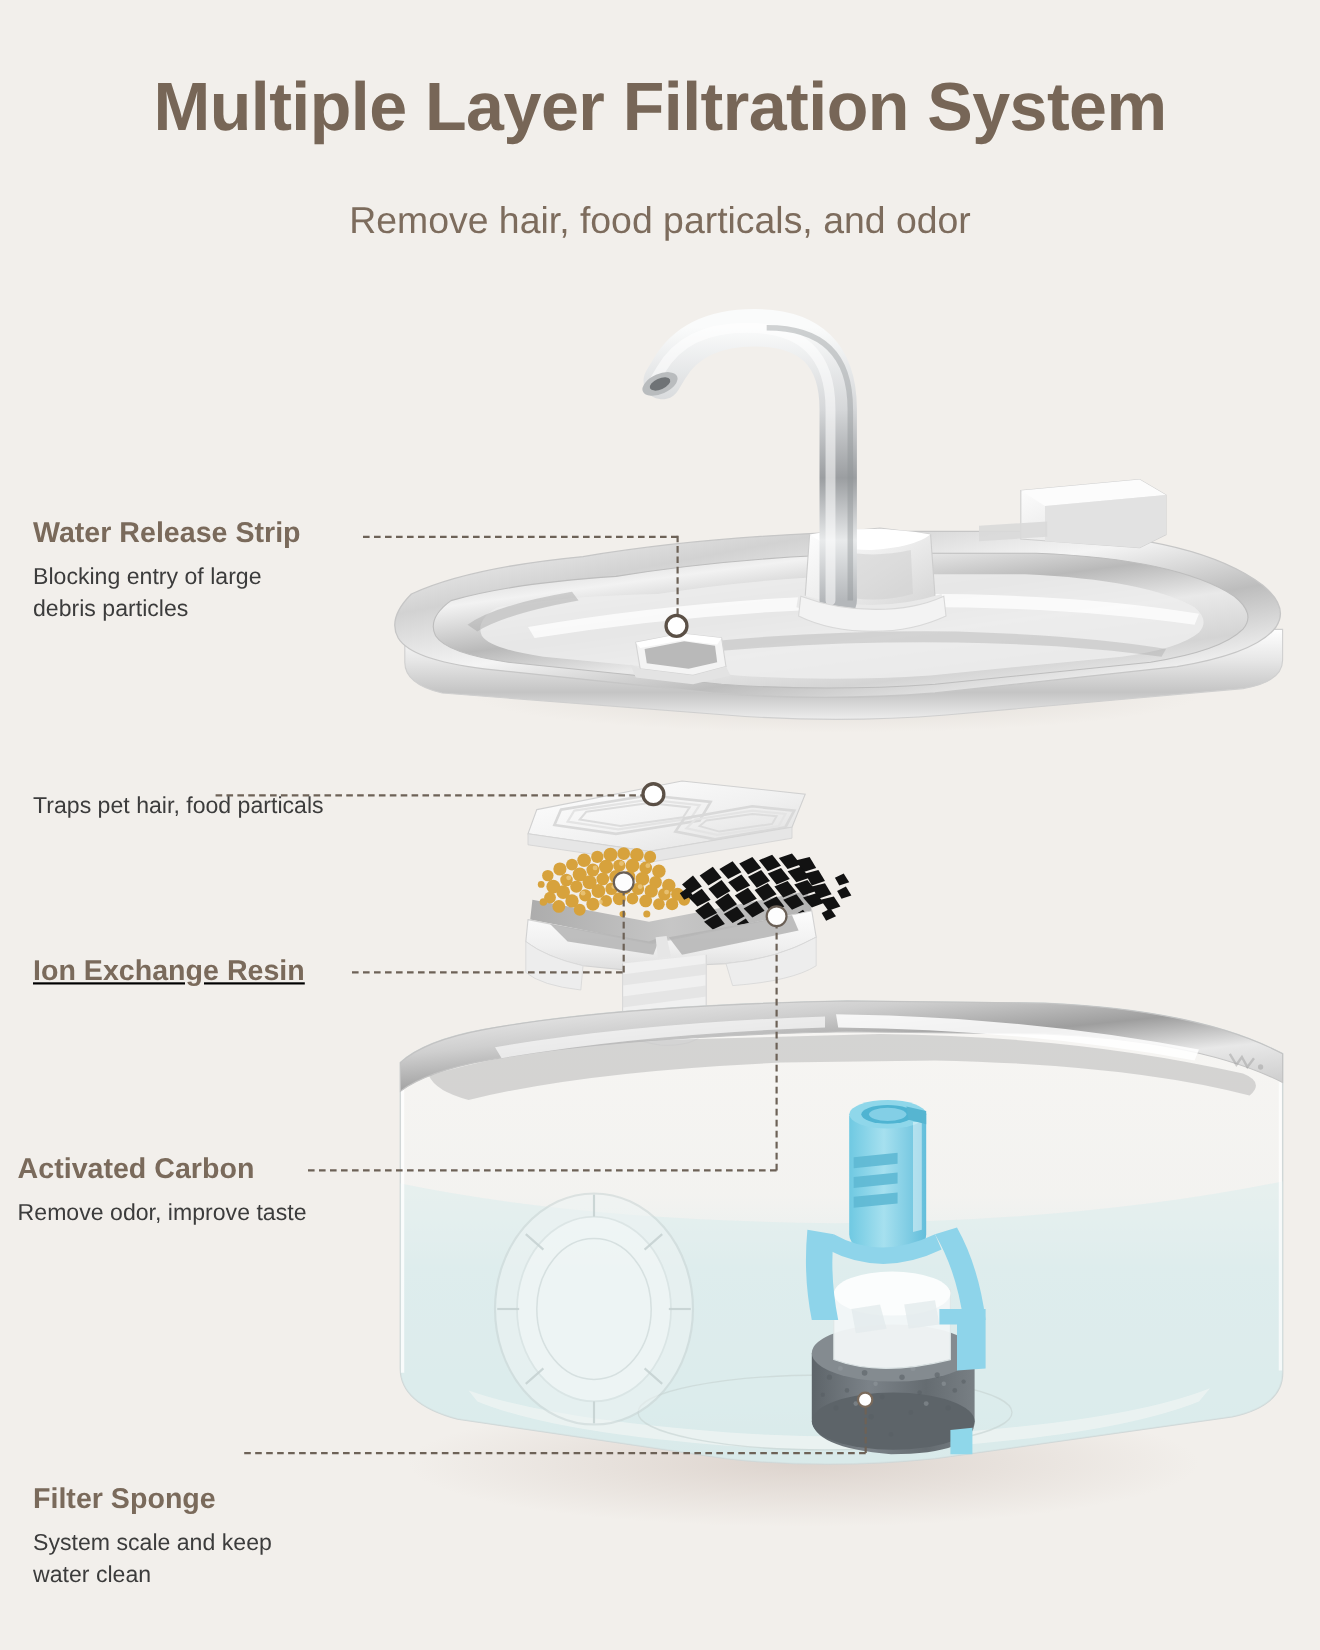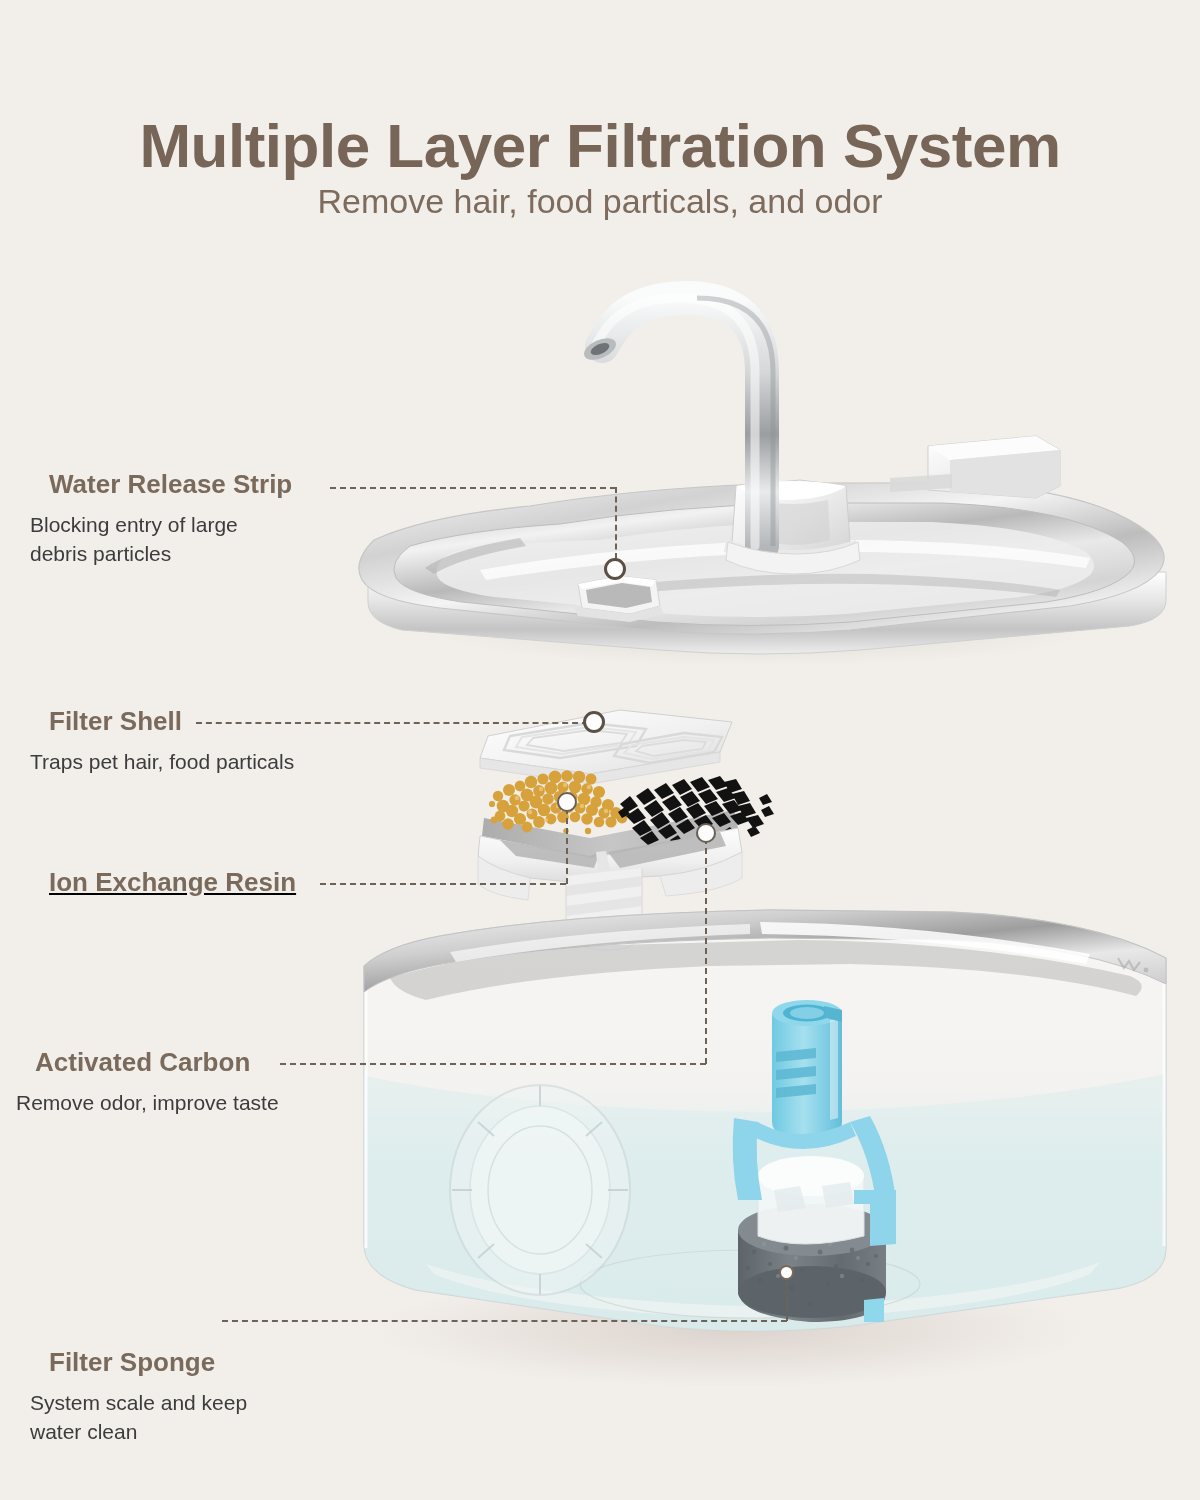--- a/index.html
+++ b/index.html
@@ -20,41 +20,39 @@
   #title {
     position: absolute;
     left: 0; top: 62px;
     width: 1200px;
     text-align: center;
     font-size: 62px;
     font-weight: bold;
     letter-spacing: -0.5px;
     color: #776657;
     white-space: nowrap;
-    margin-top: 48px;
   }
   #subtitle {
     position: absolute;
     left: 0; top: 182px;
     width: 1200px;
     text-align: center;
     font-size: 34px;
     font-weight: normal;
     color: #7d6c5d;
   }
 
   
   .callout { position: absolute; }
   .callout-title {
     font-size: 26px;
     font-weight: bold;
     color: #7a6a5b;
     white-space: nowrap;
     line-height: 1.1;
-    margin-left: 19px;
   }
   .callout-desc {
     margin-top: 11px;
     font-size: 21px;
     color: #3c3c3c;
     line-height: 1.42;
     white-space: pre-line;
   }
 
   
@@ -546,21 +544,20 @@
   <div class="lead-v" style="left:786px; top:1280px; height:41px;"></div>
   <div class="dot-small" style="left:779px; top:1265px;"></div>
 
   <div class="callout" style="left:30px; top:470px;">
     <div class="callout-title">Water Release Strip</div>
     <div class="callout-desc">Blocking entry of large
 debris particles</div>
   </div>
 
   <div class="callout" style="left:30px; top:707px;">
-    <div class="callout-title">Filter Shell</div>
     <div class="callout-desc">Traps pet hair, food particals</div>
   </div>
 
   <div class="callout" style="left:30px; top:868px;text-decoration:underline;">
     <div class="callout-title">Ion Exchange Resin</div>
   </div>
 
   <div class="callout" style="left:16px; top:1048px;">
     <div class="callout-title">Activated Carbon</div>
     <div class="callout-desc">Remove odor, improve taste</div>

